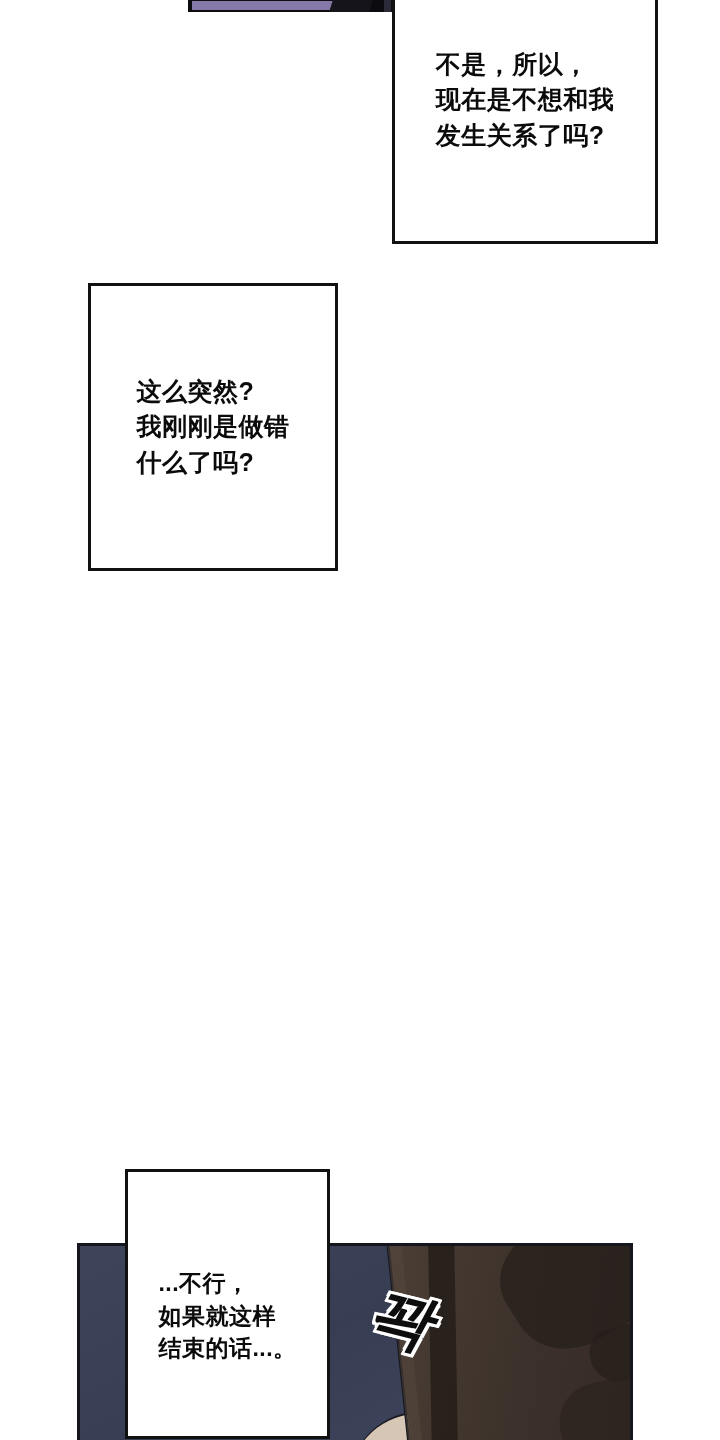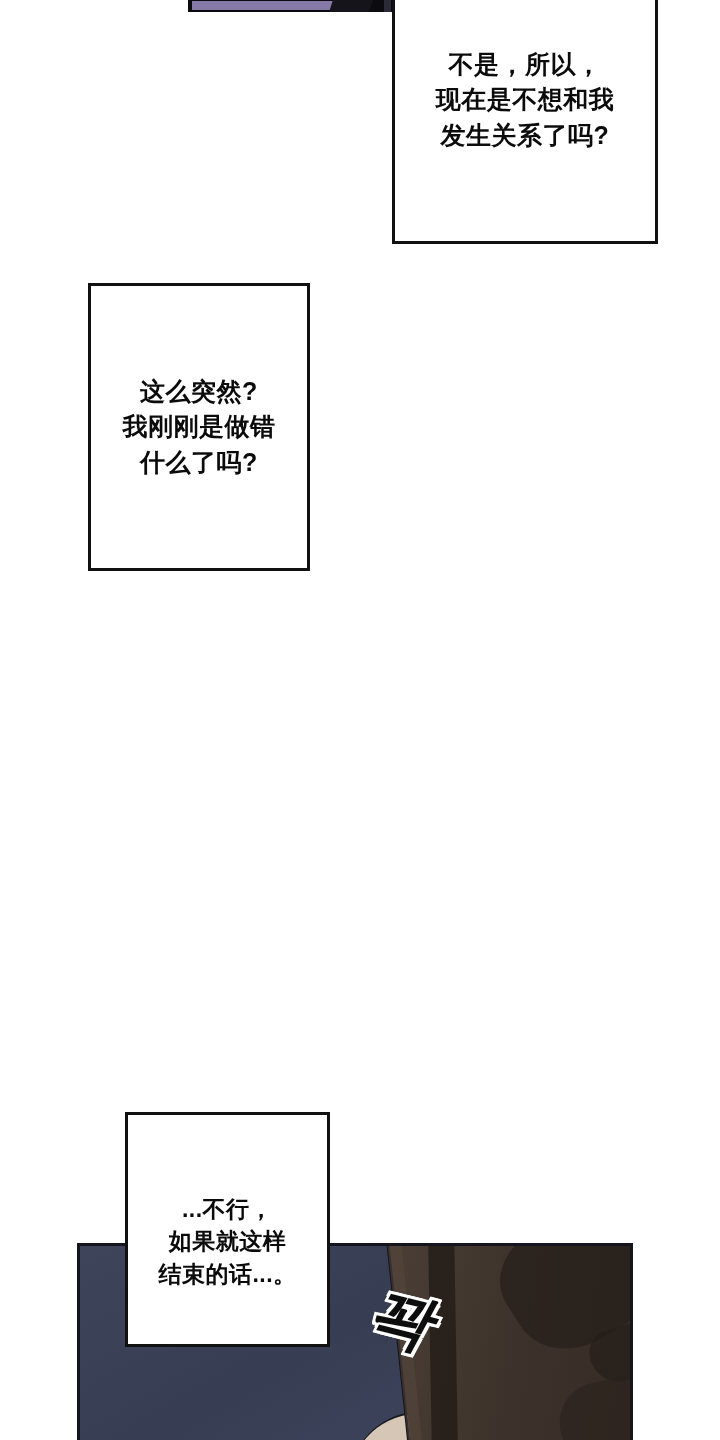--- a/index.html
+++ b/index.html
@@ -67,36 +67,35 @@
   .dialogue-box {
     position: absolute;
     box-sizing: border-box;
     background: #ffffff;
     border: 3px solid #111111;
     display: flex;
     align-items: center;
     justify-content: center;
   }
   .dialogue-text {
-    text-align: center;
     color: #0b0b0b;
     font-weight: 700;
     font-size: 25px;
     line-height: 1.42;
     white-space: pre-line;
     letter-spacing: 0.5px;
     font-family: "Liberation Sans", "DejaVu Sans", sans-serif;
   }
 
   #box-1 { left: 392px; top: -4px;   width: 266px; height: 248px; }
   #box-1 .dialogue-text { transform: translateY(-20px); }
 
-  #box-2 { left: 88px;  top: 283px;  width: 222px; height: 288px; }
+  #box-2 { left: 88px;  top: 283px;  width: 250px; height: 288px; }
   #box-3 { left: 349px; top: 633px;  width: 250px; height: 294px; }
-  #box-4 { left: 125px; top: 1112px; width: 205px; height: 235px; }
+  #box-4 { left: 125px; top: 1169px; width: 205px; height: 270px; }
   #box-4 .dialogue-text { font-size: 23px; transform: translateY(12px); }
 
   
   .art-panel {
     position: absolute;
     left: 77px;
     top: 1243px;
     width: 556px;
     height: 197px;
     box-sizing: border-box;

